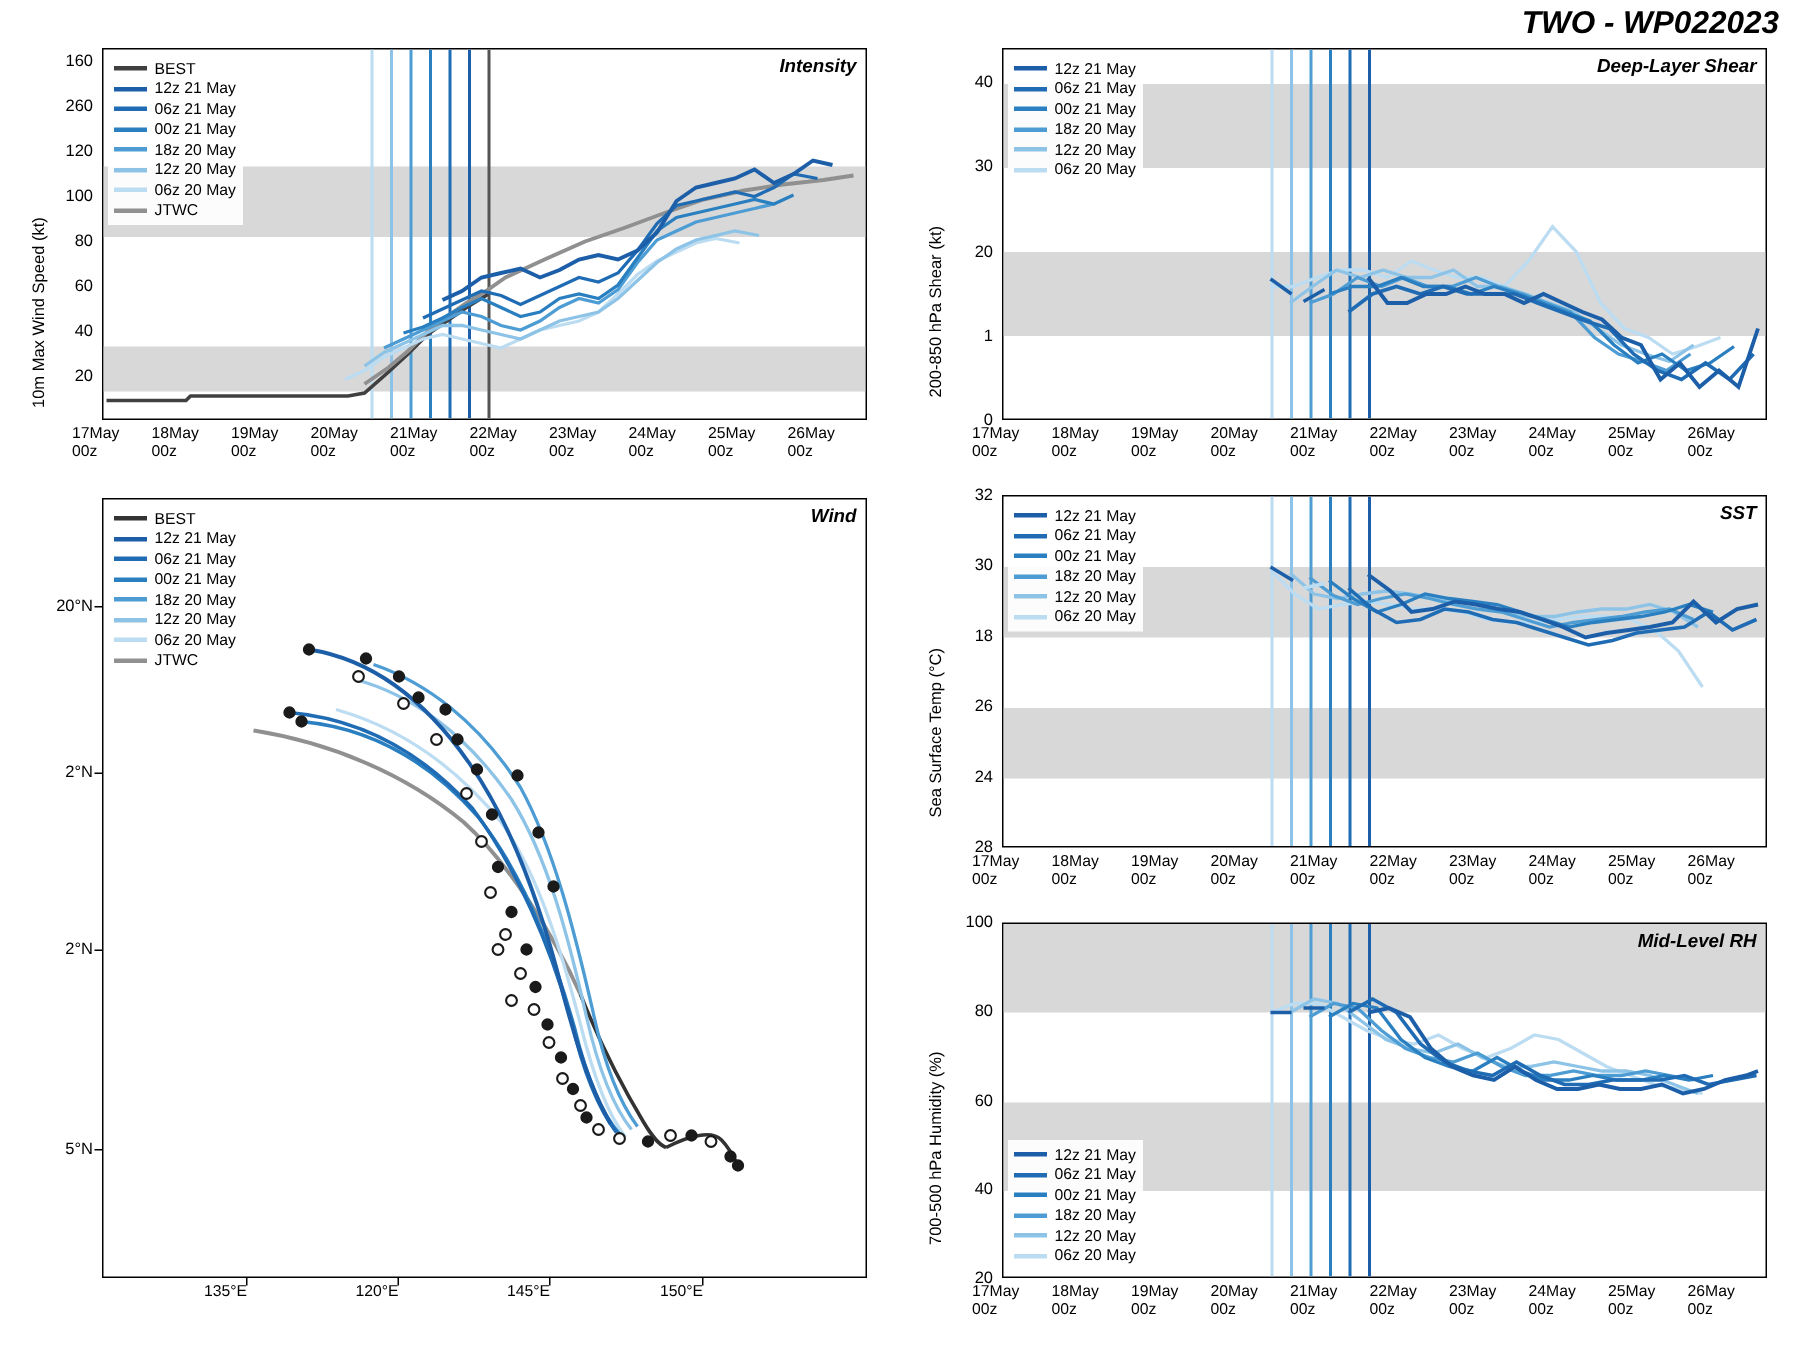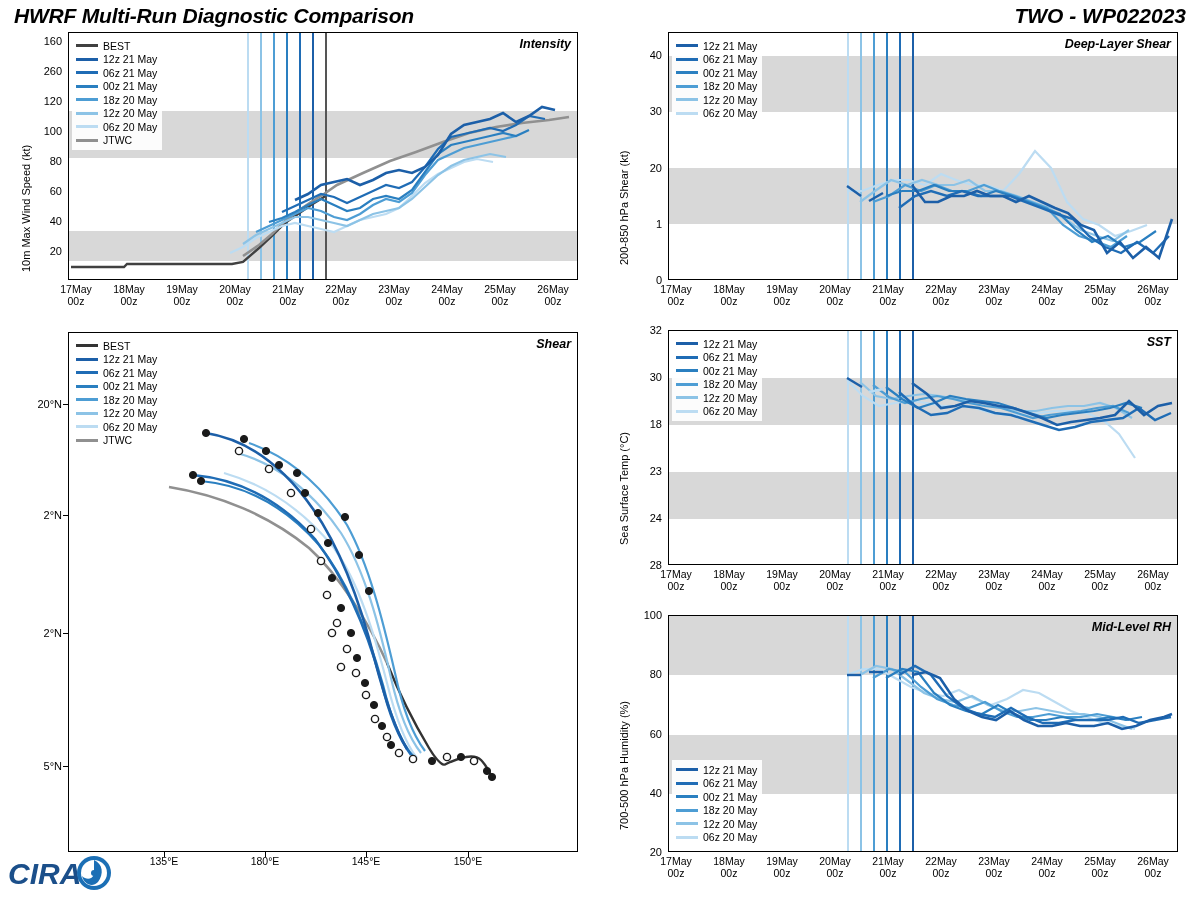--- a/index.html
+++ b/index.html
@@ -52,21 +52,21 @@
   
   .ytick {
     position: absolute;
     font-size: 11px; color: #000;
     text-align: right;
     white-space: nowrap;
   }
   .xtick {
     position: absolute;
     font-size: 10.5px; color: #000;
-    text-align: center;
+    text-align: left;
     white-space: nowrap;
     line-height: 11.5px;
   }
   .tickmark { position: absolute; background: #000; }
 
   
   .band { position: absolute; background: #d8d8d8; left: 0; right: 0; }
 
   
   .vline { position: absolute; top: 0; bottom: 0; width: 1.6px; }
@@ -85,21 +85,20 @@
   svg.curves { position: absolute; left:0; top:0; }
 
   
   .logo { position: absolute; left: 8px; bottom: 6px; width: 120px; height: 42px; }
 </style>
 </head>
 <body>
 
 <div id="root">
 
-  <div class="hdr-left">HWRF Multi-Run Diagnostic Comparison</div>
   <div class="hdr-right">TWO - WP022023</div>
 
   <div class="panel">
     <div class="ylabel" style="left:20px; top:272px;">10m Max Wind Speed (kt)</div>
     <div class="plotbox" id="pb-intensity" style="left:68px; top:32px; width:510px; height:248px;">
 
       <div class="band" style="top:77.8px; height:47.5px;"></div>
       <div class="band" style="top:198.1px; height:30.2px;"></div>
 
       <div class="vline" style="left:178px; background:#bcdcf2;"></div>
@@ -283,34 +282,34 @@
         <div class="legend-row">
           <span class="legend-swatch" style="background:#bcdcf2;"></span>
           <span class="legend-label">06z 20 May</span>
         </div>
         <div class="legend-row">
           <span class="legend-swatch" style="background:#909090;"></span>
           <span class="legend-label">JTWC</span>
         </div>
       </div>
 
-      <div class="panel-title">Shear</div>
+      <div class="panel-title">Wind</div>
     </div>
 
     <div class="ytick" style="left:24px; top:398px; width:38px;">20°N</div>
     <div class="ytick" style="left:24px; top:509px; width:38px;">2°N</div>
     <div class="ytick" style="left:24px; top:627px; width:38px;">2°N</div>
     <div class="ytick" style="left:24px; top:760px; width:38px;">5°N</div>
     <div class="tickmark" style="left:63px; top:404px; width:5px; height:1px;"></div>
     <div class="tickmark" style="left:63px; top:515px; width:5px; height:1px;"></div>
     <div class="tickmark" style="left:63px; top:633px; width:5px; height:1px;"></div>
     <div class="tickmark" style="left:63px; top:766px; width:5px; height:1px;"></div>
 
     <div class="xtick" style="left:136px; top:856px; width:56px;">135°E</div>
-    <div class="xtick" style="left:237px; top:856px; width:56px;">180°E</div>
+    <div class="xtick" style="left:237px; top:856px; width:56px;">120°E</div>
     <div class="xtick" style="left:338px; top:856px; width:56px;">145°E</div>
     <div class="xtick" style="left:440px; top:856px; width:56px;">150°E</div>
     <div class="tickmark" style="left:164px; top:852px; width:1px; height:5px;"></div>
     <div class="tickmark" style="left:265px; top:852px; width:1px; height:5px;"></div>
     <div class="tickmark" style="left:366px; top:852px; width:1px; height:5px;"></div>
     <div class="tickmark" style="left:468px; top:852px; width:1px; height:5px;"></div>
   </div>
 
   <div class="panel">
     <div class="ylabel" style="left:618px; top:265px;">200-850 hPa Shear (kt)</div>
@@ -441,21 +440,21 @@
           <span class="legend-label">06z 20 May</span>
         </div>
       </div>
 
       <div class="panel-title">SST</div>
     </div>
 
     <div class="ytick" style="left:630px; top:324px; width:32px;">32</div>
     <div class="ytick" style="left:630px; top:371px; width:32px;">30</div>
     <div class="ytick" style="left:630px; top:418px; width:32px;">18</div>
-    <div class="ytick" style="left:630px; top:465px; width:32px;">23</div>
+    <div class="ytick" style="left:630px; top:465px; width:32px;">26</div>
     <div class="ytick" style="left:630px; top:512px; width:32px;">24</div>
     <div class="ytick" style="left:630px; top:559px; width:32px;">28</div>
 
     <div class="xtick" style="left:648px; top:569px; width:56px;">17May<br>00z</div>
     <div class="xtick" style="left:701px; top:569px; width:56px;">18May<br>00z</div>
     <div class="xtick" style="left:754px; top:569px; width:56px;">19May<br>00z</div>
     <div class="xtick" style="left:807px; top:569px; width:56px;">20May<br>00z</div>
     <div class="xtick" style="left:860px; top:569px; width:56px;">21May<br>00z</div>
     <div class="xtick" style="left:913px; top:569px; width:56px;">22May<br>00z</div>
     <div class="xtick" style="left:966px; top:569px; width:56px;">23May<br>00z</div>
@@ -529,23 +528,14 @@
     <div class="xtick" style="left:754px; top:856px; width:56px;">19May<br>00z</div>
     <div class="xtick" style="left:807px; top:856px; width:56px;">20May<br>00z</div>
     <div class="xtick" style="left:860px; top:856px; width:56px;">21May<br>00z</div>
     <div class="xtick" style="left:913px; top:856px; width:56px;">22May<br>00z</div>
     <div class="xtick" style="left:966px; top:856px; width:56px;">23May<br>00z</div>
     <div class="xtick" style="left:1019px; top:856px; width:56px;">24May<br>00z</div>
     <div class="xtick" style="left:1072px; top:856px; width:56px;">25May<br>00z</div>
     <div class="xtick" style="left:1125px; top:856px; width:56px;">26May<br>00z</div>
   </div>
 
-  <div class="logo">
-    <svg width="120" height="42" viewBox="0 0 120 42">
-      <text x="0" y="32" font-family="Liberation Sans, sans-serif" font-size="30" font-weight="bold" font-style="italic" fill="#1b4f8a">CIRA</text>
-      <circle cx="86" cy="21" r="17" fill="#1b6fb5"></circle>
-      <circle cx="86" cy="21" r="13" fill="#ffffff"></circle>
-      <path d="M86,8 C95,12 96,22 90,30 C84,36 76,32 74,24 C78,28 84,28 86,22 Z" fill="#1b6fb5"></path>
-      <circle cx="86" cy="21" r="3" fill="#1b6fb5"></circle>
-    </svg>
-  </div>
 
 </div>
 
 </body></html>

